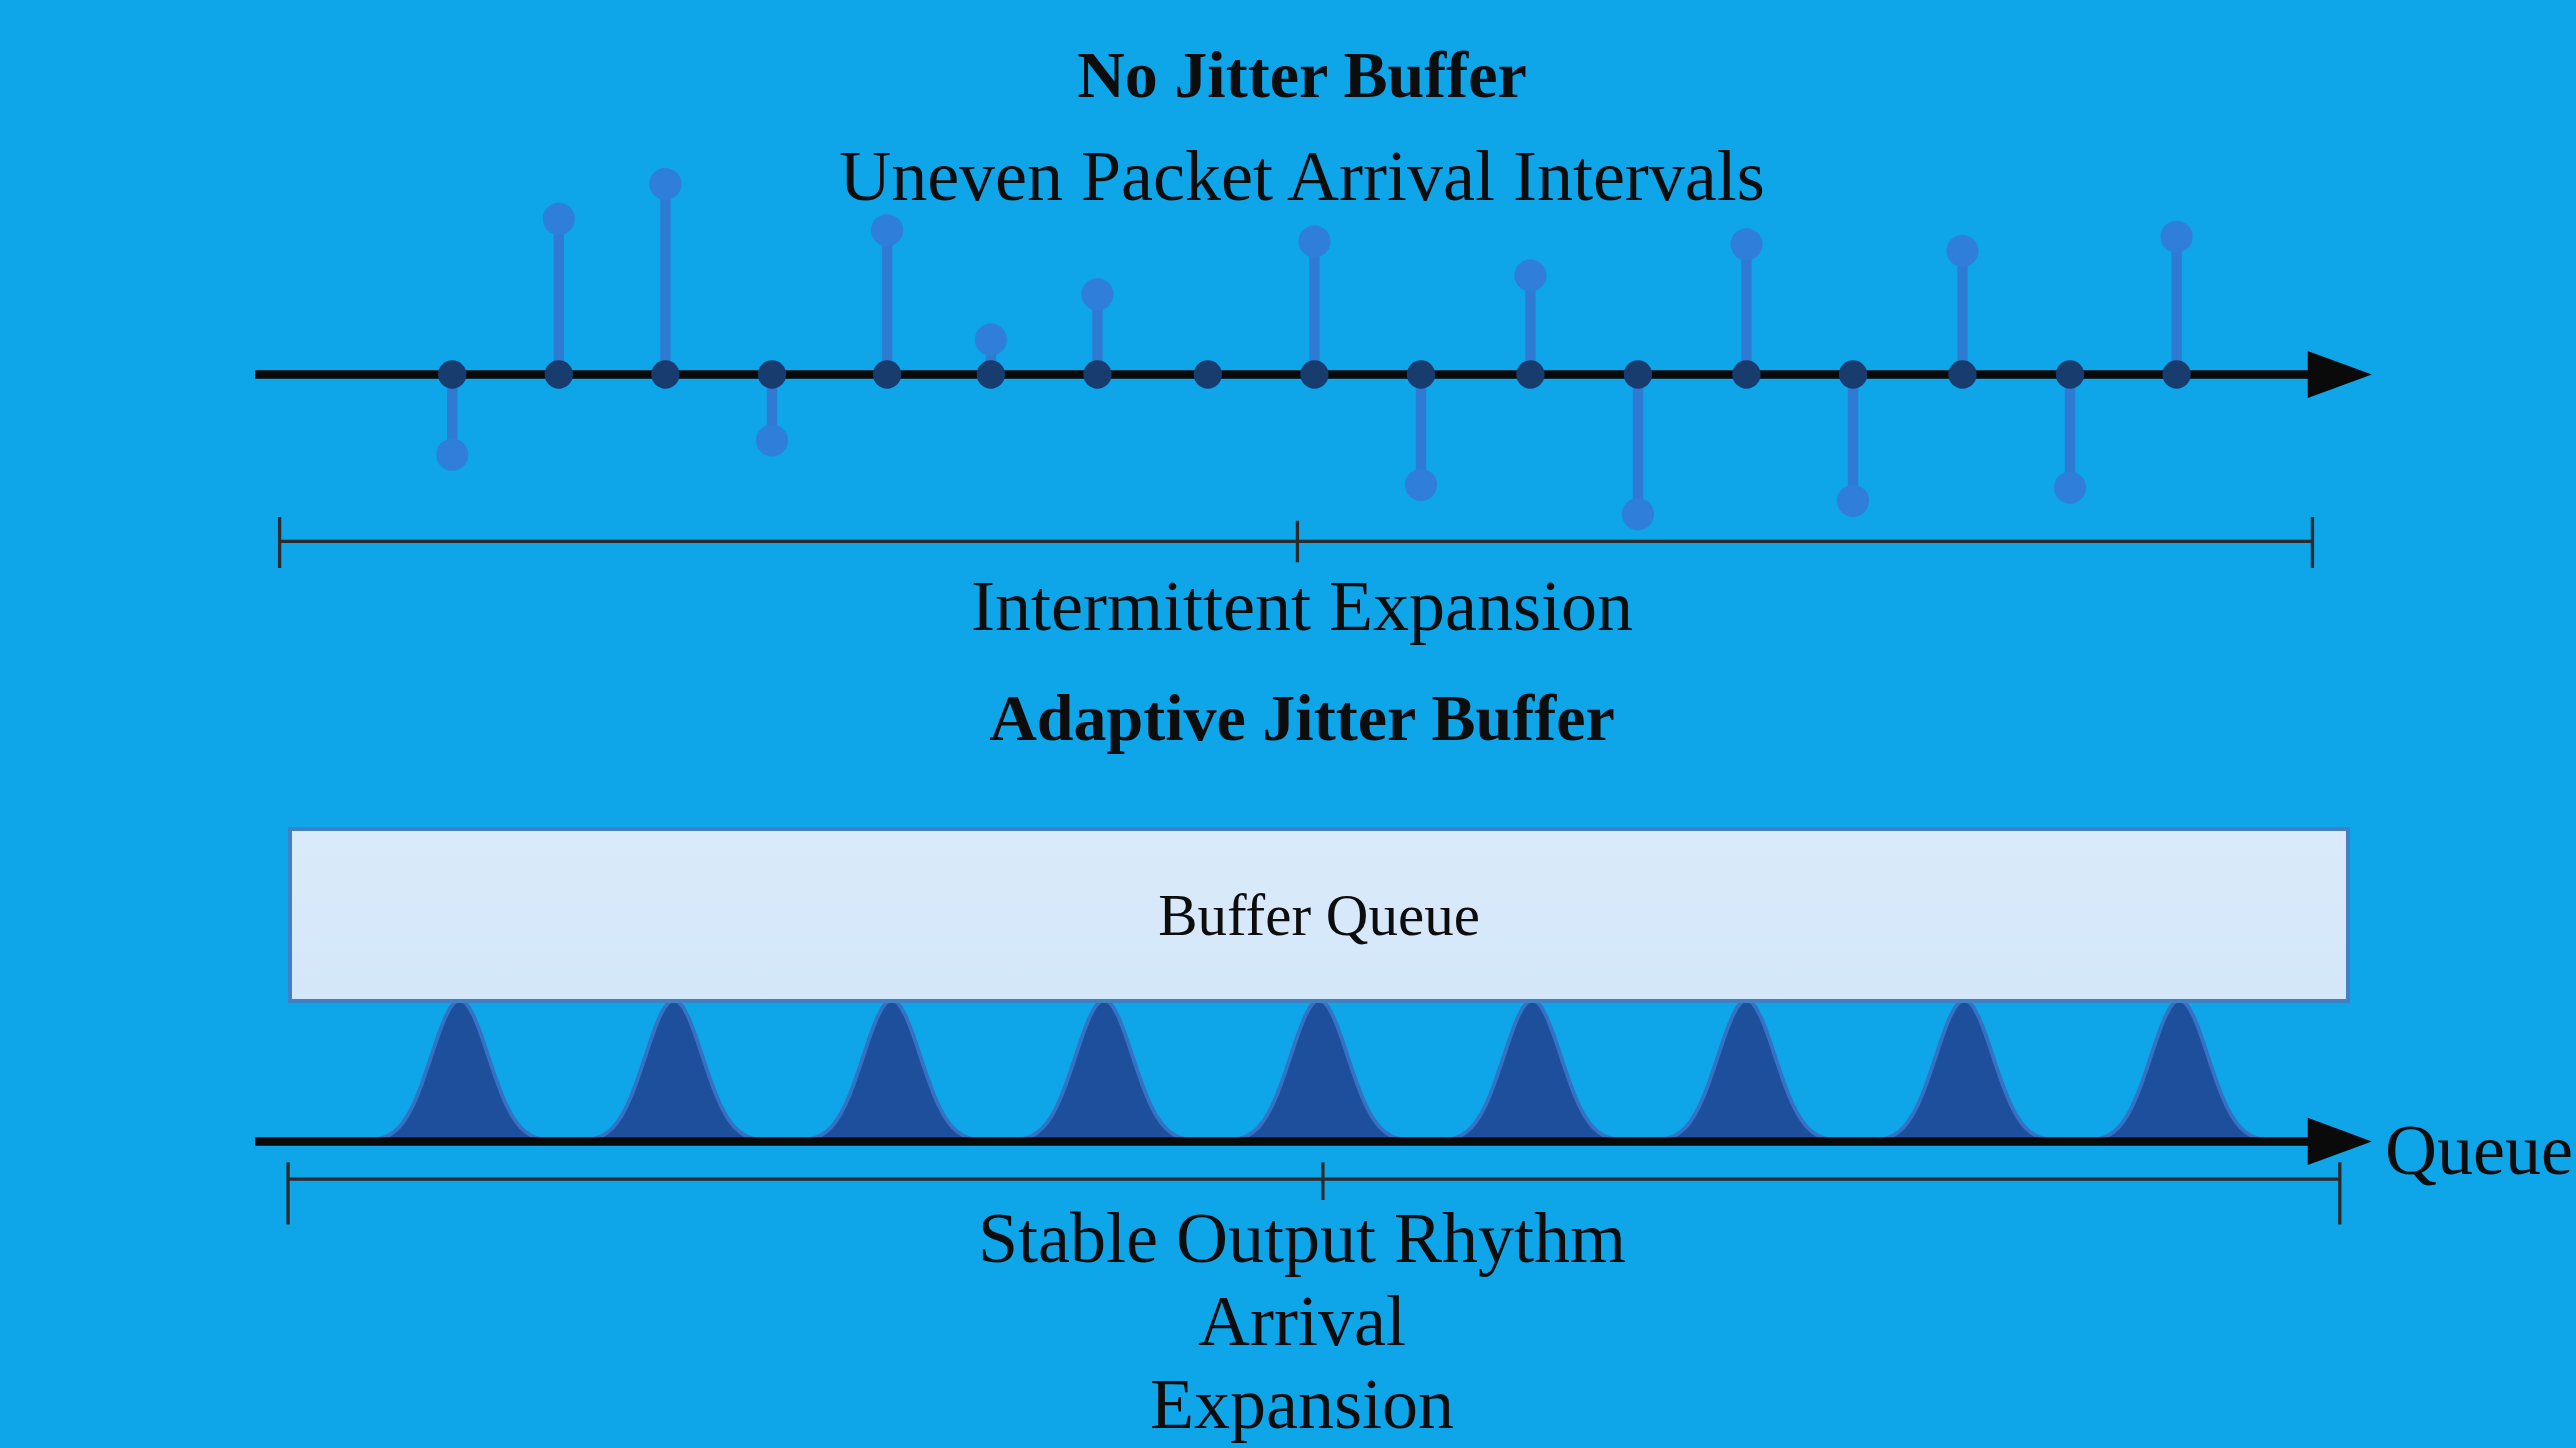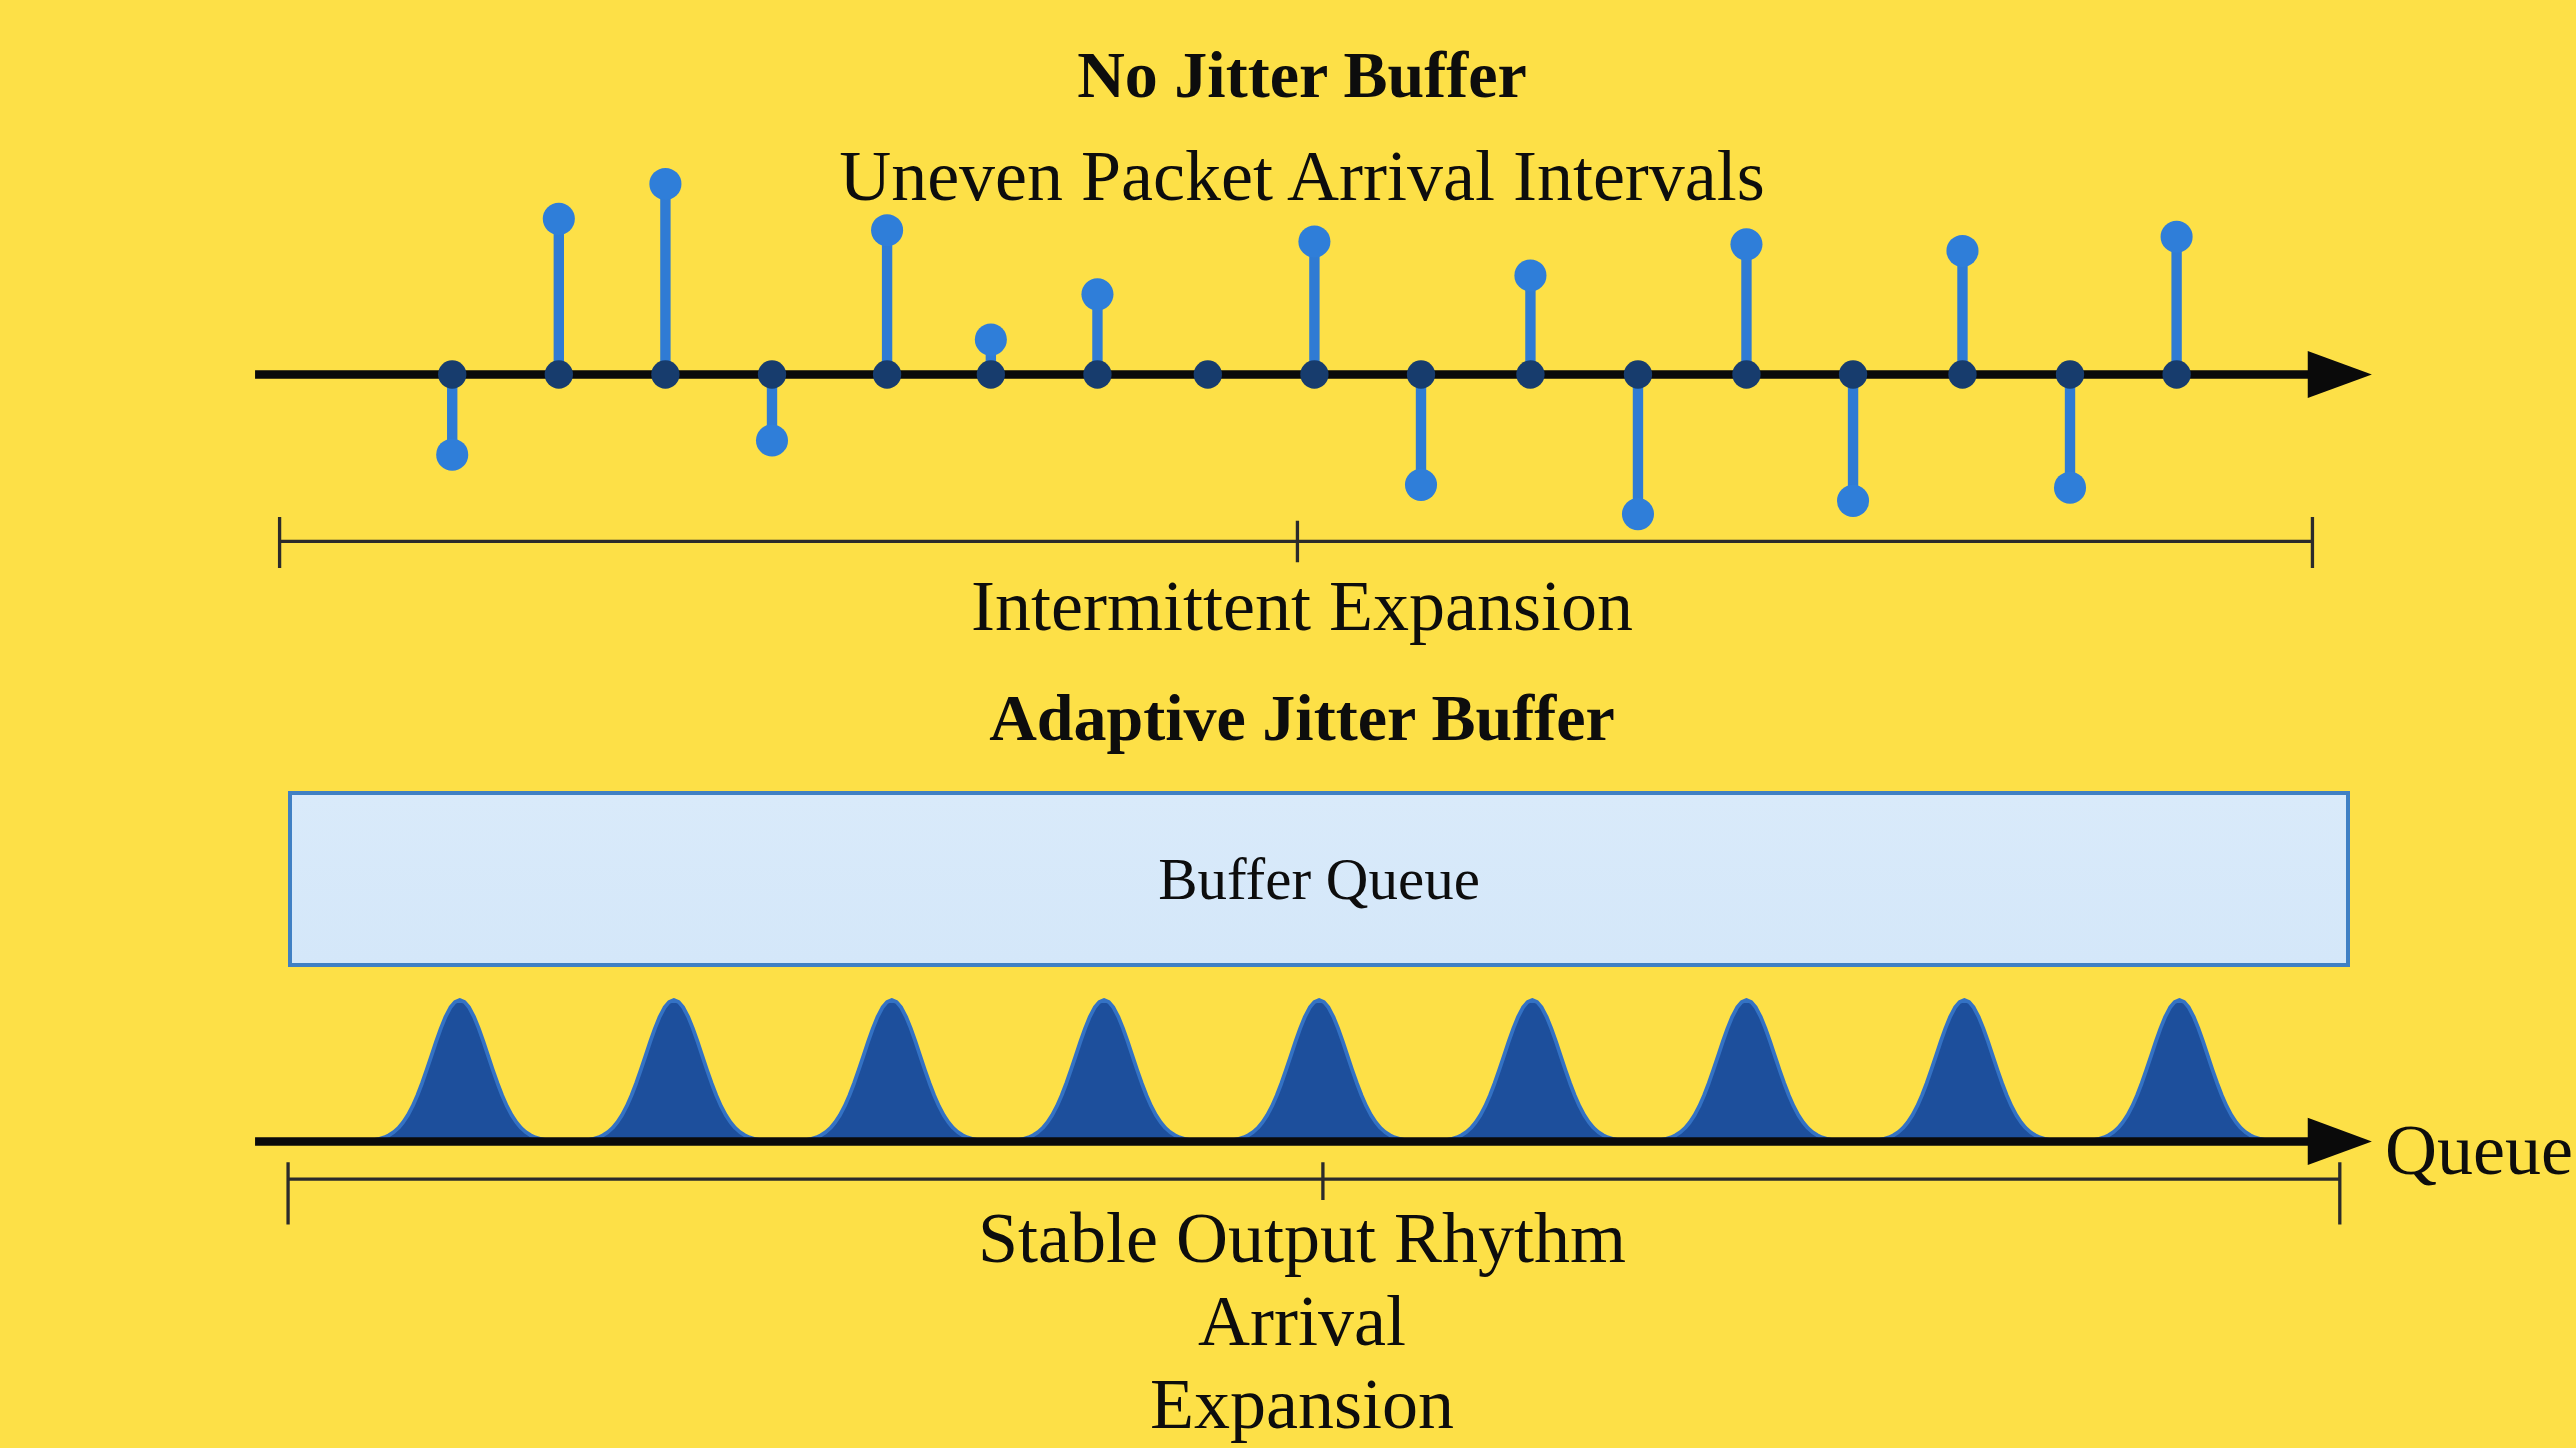--- a/index.html
+++ b/index.html
@@ -1,19 +1,19 @@
 <!DOCTYPE html>
 <html style="font-size:15px"><head>
 <meta charset="utf-8">
 <style>
   html,body{margin:0;padding:0;background:#ffffff;}
   .canvas{
     position:relative;
     width:2576px;height:1448px;
-    background:#fde047;
+    background:#0ea5e9;
     overflow:hidden;
     font-family:"Liberation Serif","DejaVu Serif",serif;
     color:#0d0d0d;
   }
   svg.gfx{position:absolute;left:0;top:0;width:2576px;height:1448px;}
   .lbl{position:absolute;font-size:72px;line-height:1.12;white-space:nowrap;color:#0d0d0d;}
   .cx{left:47px;width:2510px;text-align:center;}
   .title{font-size:66px;font-weight:700;}
   #title1{top:38px;}
   #subtitle1{top:136px;}
@@ -107,21 +107,21 @@
     </svg>
 
   <div class="lbl cx title" id="title1">No Jitter Buffer</div>
 
   <div class="lbl cx" id="subtitle1">Uneven Packet Arrival Intervals</div>
 
   <div class="lbl cx" id="bracket1-label">Intermittent Expansion</div>
 
   <div class="lbl cx title" id="title2">Adaptive Jitter Buffer</div>
 
-  <div class="buffer-box" id="buffer-box" style="border-color: rgb(64, 128, 196); background: linear-gradient(rgb(217, 234, 250) 0%, rgb(212, 231, 249) 100%);">
+  <div class="buffer-box" id="buffer-box" style="border-color: rgb(64, 128, 196); background: linear-gradient(rgb(217, 234, 250) 0%, rgb(212, 231, 249) 100%); margin-top: 36px;">
     <span>Buffer Queue</span>
   </div>
 
   <div class="lbl" id="time-label">Queue</div>
 
   <div class="lbl cx" id="bracket2-label">Stable Output Rhythm</div>
 
 
   <div class="lbl cx" id="dynamic-line1">Arrival</div>
 

